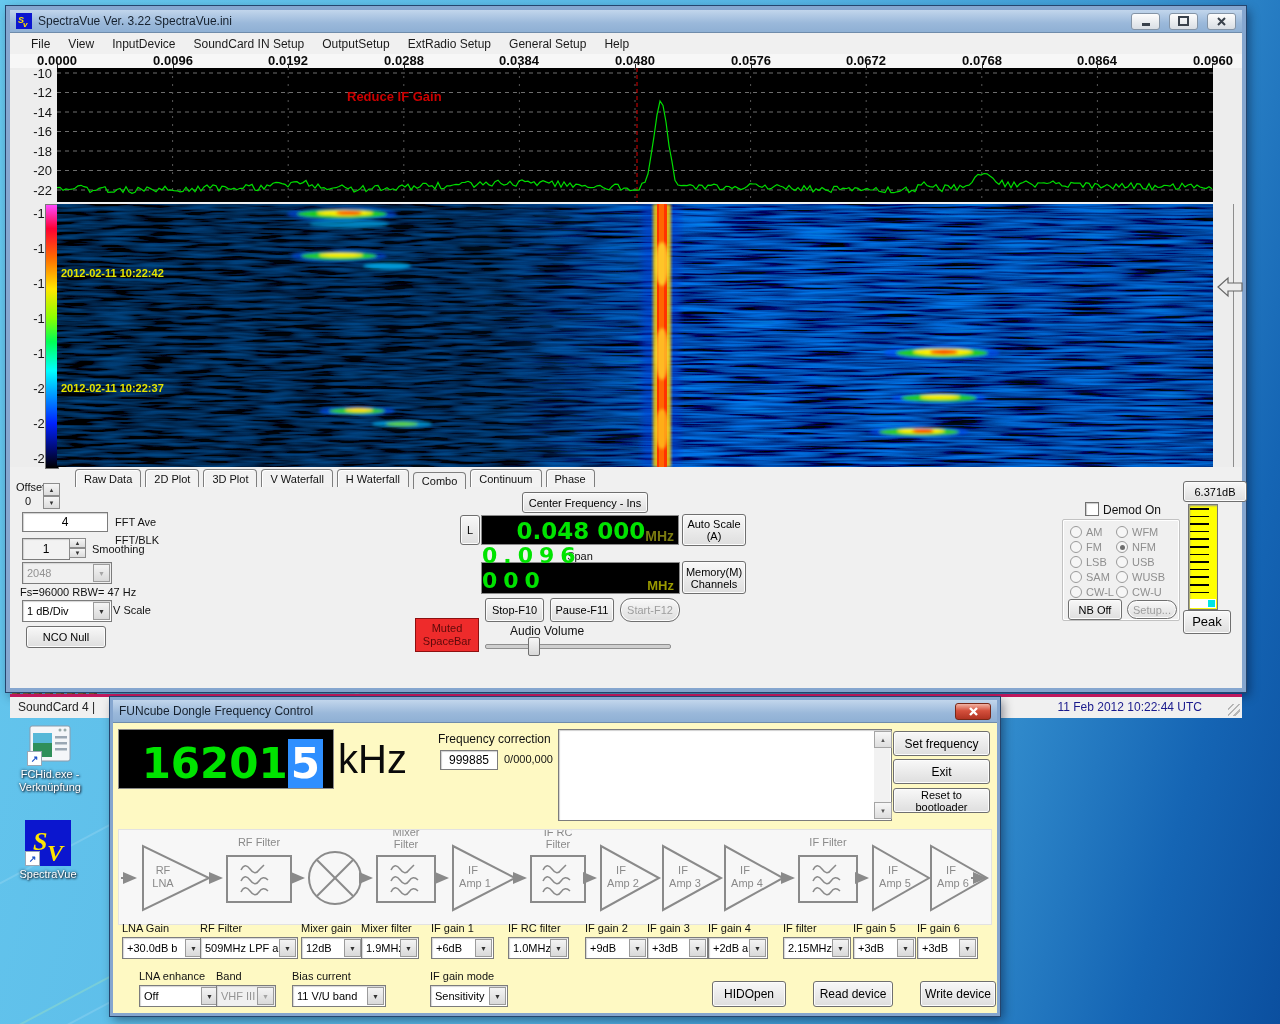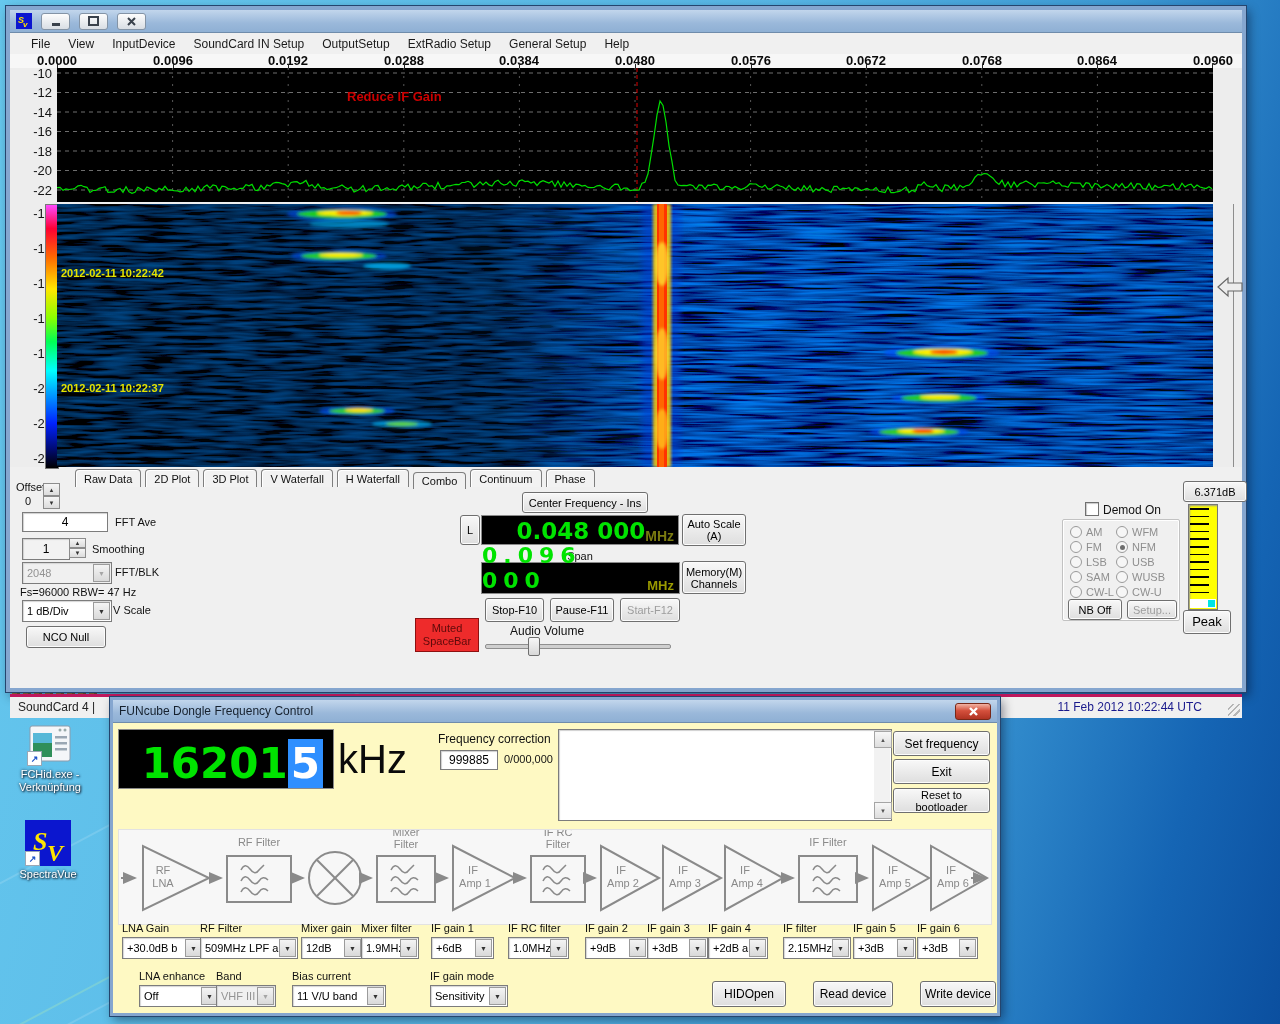--- a/index.html
+++ b/index.html
@@ -33,21 +33,21 @@
   .wf{position:absolute;left:47px;top:194px;width:1156px;height:263px;background:#000;}
   .cbar{position:absolute;left:35px;top:194px;width:12px;height:263px;border:1px solid #777;
     background:linear-gradient(#ff49ff 0%,#ff0033 9%,#ff6a00 20%,#ffe700 32%,#8aff00 43%,#00ff55 52%,#00ffff 63%,#0090ff 73%,#0022ff 83%,#000a70 93%,#000 100%);}
   .wfline{position:absolute;left:1223px;top:194px;width:1px;height:263px;background:#8d8d8d;}
   
   .tabs{position:absolute;left:65px;top:459px;display:flex;gap:4px;height:19px;}
   .tab{height:17px;padding:0 8px;font-size:11px;color:#111;background:#f2f2f2;border:1px solid #7e7e7e;border-bottom:none;border-radius:4px 4px 0 0;display:flex;align-items:center;box-shadow:inset 1px 1px 0 #fff;}
   .tab.active{position:relative;top:3px;height:16px;box-shadow:none;background:#f0f0f0;}
   
   .b3{position:absolute;background:linear-gradient(#f8f8f8,#dedede);border:1px solid #6f6f6f;border-radius:3px;box-shadow:inset 0 0 0 1px #fcfcfc;font-size:11px;color:#000;display:flex;align-items:center;justify-content:center;text-align:center;line-height:12px;}
-  .b3.dis{color:#9d9d9d;}
+  .b3.dis{color:#9d9d9d;border-radius:11px;}
   .lbl{position:absolute;font-size:11px;color:#111;white-space:nowrap;}
   .inp{position:absolute;background:#fff;border:1px solid #7c7c7c;box-shadow:inset 1px 1px 1px #cfcfcf;font-size:12px;display:flex;align-items:center;justify-content:center;}
   .dd{position:absolute;background:#fff;border:1px solid #7c7c7c;box-shadow:inset 1px 1px 1px #d5d5d5;font-size:11px;display:flex;align-items:center;padding-left:4px;color:#000;}
   .dd .arr{position:absolute;right:1px;top:1px;bottom:1px;width:15px;background:linear-gradient(#f4f4f4,#d9d9d9);border:1px solid #9b9b9b;display:flex;align-items:center;justify-content:center;font-size:7px;color:#333;}
   .dd.dis{background:#f0f0f0;color:#939393;}
   .dd.dis .arr{color:#a5a5a5;}
   .spin{position:absolute;display:flex;flex-direction:column;}
   .spin span{width:15px;height:50%;background:linear-gradient(#f5f5f5,#dcdcdc);border:1px solid #8c8c8c;font-size:6px;color:#333;display:flex;align-items:center;justify-content:center;}
   .lcd{position:absolute;background:#000;border:1px solid #8a8a8a;box-shadow:inset 1px 1px 3px rgba(0,0,0,.7);display:flex;align-items:flex-end;justify-content:flex-end;}
   .grn{color:#00e400;font-family:"DejaVu Sans",sans-serif;font-weight:bold;}
@@ -123,20 +123,21 @@
 </div>
 
 <div class="win">
 
   <div class="titlebar">
     <svg width="16" height="16">
       <rect width="16" height="16" fill="#0b16cf"></rect>
       <text x="2" y="10" font-size="9" font-weight="bold" font-style="italic" fill="#ffe400">S</text>
       <text x="7" y="14" font-size="8" font-weight="bold" font-style="italic" fill="#ffe400">v</text>
     </svg>
+    <span class="title-text">SpectraVue Ver. 3.22 SpectraVue.ini</span>
     <span class="winbtn">
         <span class="glyph-min"></span>
       </span>
     <span class="winbtn">
         <span class="glyph-max"></span>
       </span>
     <span class="winbtn">
       <svg width="9" height="9">
           <path d="M1,1 L8,8 M8,1 L1,8" stroke="#39414b" stroke-width="2"></path>
         </svg>
@@ -338,21 +339,21 @@
   <div class="spin" style="left:59px;top:528px;height:20px">
       <span>▲</span>
       <span>▼</span>
     </div>
   <span class="lbl" style="left:82px;top:533px">Smoothing</span>
 
   <div class="dd dis" style="left:12px;top:552px;width:84px;height:20px">
       <span>2048</span>
       <span class="arr">▼</span>
     </div>
-  <span class="lbl" style="left:105px;top:556px">FFT/BLK</span>
+  <span class="lbl" style="left:105px;top:524px">FFT/BLK</span>
 
   <span class="lbl" style="left:10px;top:576px">Fs=96000 RBW=  47 Hz</span>
 
   <div class="dd" style="left:12px;top:590px;width:84px;height:20px">
       <span>1 dB/Div</span>
       <span class="arr">▼</span>
     </div>
   <span class="lbl" style="left:103px;top:594px">V Scale</span>
 
   <div class="b3" style="left:16px;top:616px;width:78px;height:20px">NCO Null</div>

